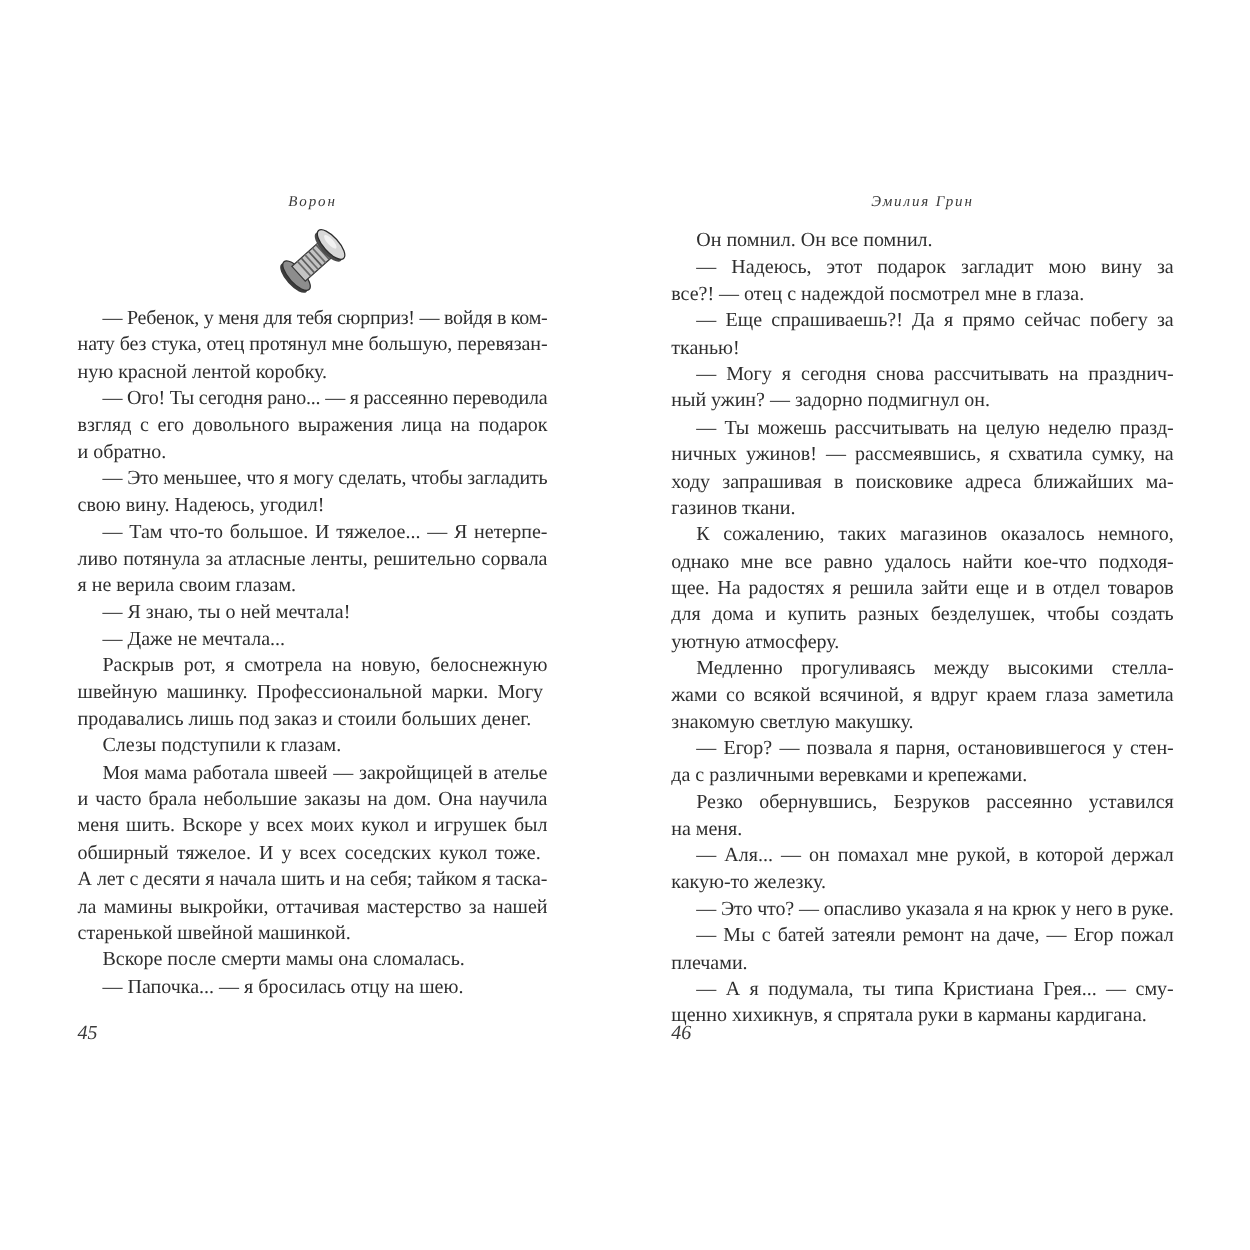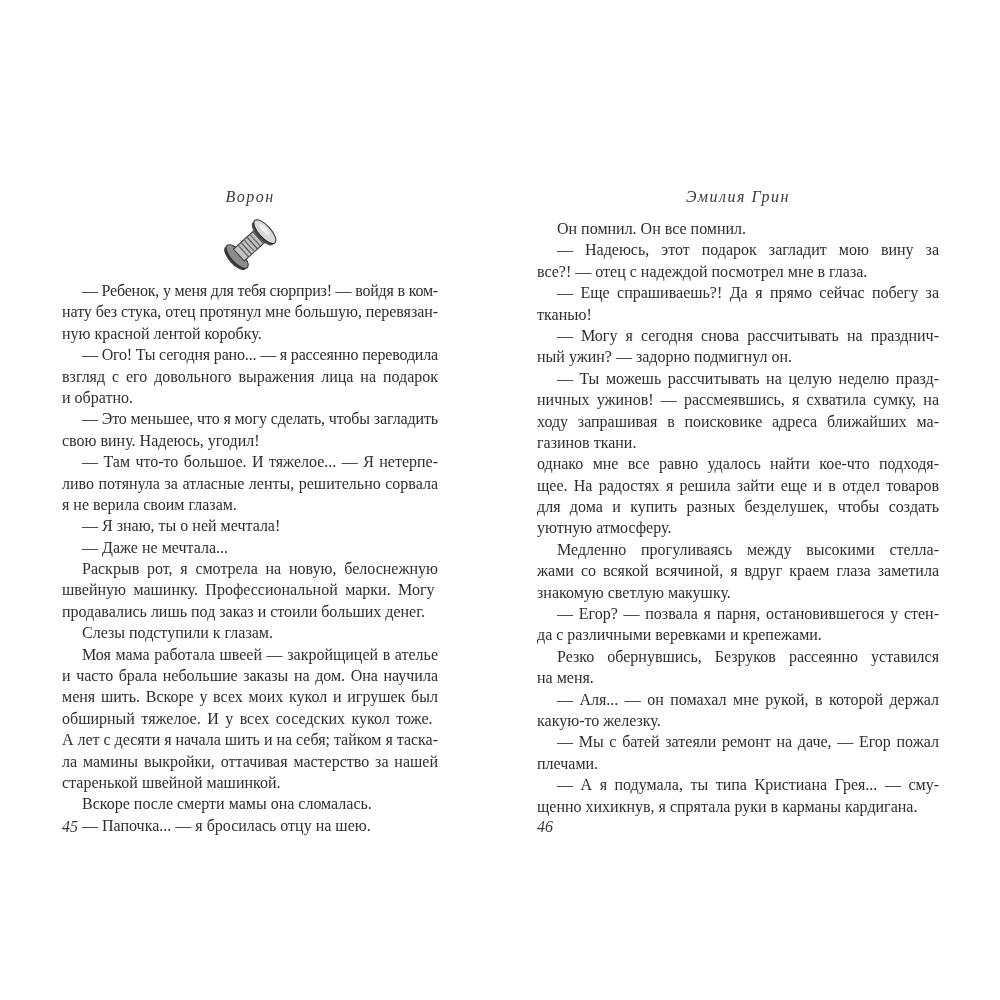--- a/index.html
+++ b/index.html
@@ -16,26 +16,25 @@
     position: absolute;
     top: 150px;
     height: 720px;
   }
   .page-left  { left: 62px;  width: 376px; }
   .page-right { left: 537px; width: 402px; }
 
   .running-header {
     text-align: center;
     font-style: italic;
-    font-size: 16px;
+    font-size: 12px;
     line-height: 22px;
     height: 22px;
     letter-spacing: 1.5px;
     color: #3a3a3a;
-    margin-top: 36px;
   }
   .ornament {
     height: 64px;
     margin-top: 6px;
     text-align: center;
   }
   .page-body {
     font-size: 16px;
   }
   .page-left  .page-body { margin-top: 2px; }
@@ -126,33 +125,35 @@
       <div class="line first"><span style="word-spacing: 8.009px;">— Надеюсь, этот подарок загладит мою вину за</span></div>
       <div class="line last"><span>все?! — отец с надеждой посмотрел мне в глаза.</span></div>
       <div class="line first"><span style="word-spacing: 3.418px;">— Еще спрашиваешь?! Да я прямо сейчас побегу за</span></div>
       <div class="line last"><span>тканью!</span></div>
       <div class="line first"><span style="word-spacing: 4.045px;">— Могу я сегодня снова рассчитывать на празднич-</span></div>
       <div class="line last"><span>ный ужин? — задорно подмигнул он.</span></div>
       <div class="line first"><span style="word-spacing: 2.609px;">— Ты можешь рассчитывать на целую неделю празд-</span></div>
       <div class="line"><span style="word-spacing: 3.228px;">ничных ужинов! — рассмеявшись, я схватила сумку, на</span></div>
       <div class="line"><span style="word-spacing: 5.758px;">ходу запрашивая в поисковике адреса ближайших ма-</span></div>
       <div class="line last"><span>газинов ткани.</span></div>
+      <div class="line first"><span style="word-spacing: 6.853px;">К сожалению, таких магазинов оказалось немного,</span></div>
       <div class="line"><span style="word-spacing: 5.353px;">однако мне все равно удалось найти кое-что подходя-</span></div>
       <div class="line"><span style="word-spacing: 2.275px;">щее. На радостях я решила зайти еще и в отдел товаров</span></div>
       <div class="line"><span style="word-spacing: 5.379px;">для дома и купить разных безделушек, чтобы создать</span></div>
       <div class="line last"><span>уютную атмосферу.</span></div>
       <div class="line first"><span style="word-spacing: 10.781px;">Медленно прогуливаясь между высокими стелла-</span></div>
       <div class="line"><span style="word-spacing: 3.037px;">жами со всякой всячиной, я вдруг краем глаза заметила</span></div>
       <div class="line last"><span>знакомую светлую макушку.</span></div>
       <div class="line first"><span style="word-spacing: 1.738px;">— Егор? — позвала я парня, остановившегося у стен-</span></div>
       <div class="line last"><span>да с различными веревками и крепежами.</span></div>
       <div class="line first"><span style="word-spacing: 9.039px;">Резко обернувшись, Безруков рассеянно уставился</span></div>
       <div class="line last"><span>на меня.</span></div>
       <div class="line first"><span style="word-spacing: 2.431px; text-align: right;">— Аля... — он помахал мне рукой, в которой держал</span></div>
       <div class="line last"><span>какую-то железку.</span></div>
+      <div class="line first last"><span style="letter-spacing: -0.102px;">— Это что? — опасливо указала я на крюк у него в руке.</span></div>
       <div class="line first"><span style="word-spacing: 1.684px;">— Мы с батей затеяли ремонт на даче, — Егор пожал</span></div>
       <div class="line last"><span>плечами.</span></div>
       <div class="line first"><span style="word-spacing: 3.536px;">— А я подумала, ты типа Кристиана Грея... — сму-</span></div>
       <div class="line last"><span>щенно хихикнув, я спрятала руки в карманы кардигана.</span></div>
     </div>
 
   <div class="page-number">46</div>
 </div>
 
 </body></html>

